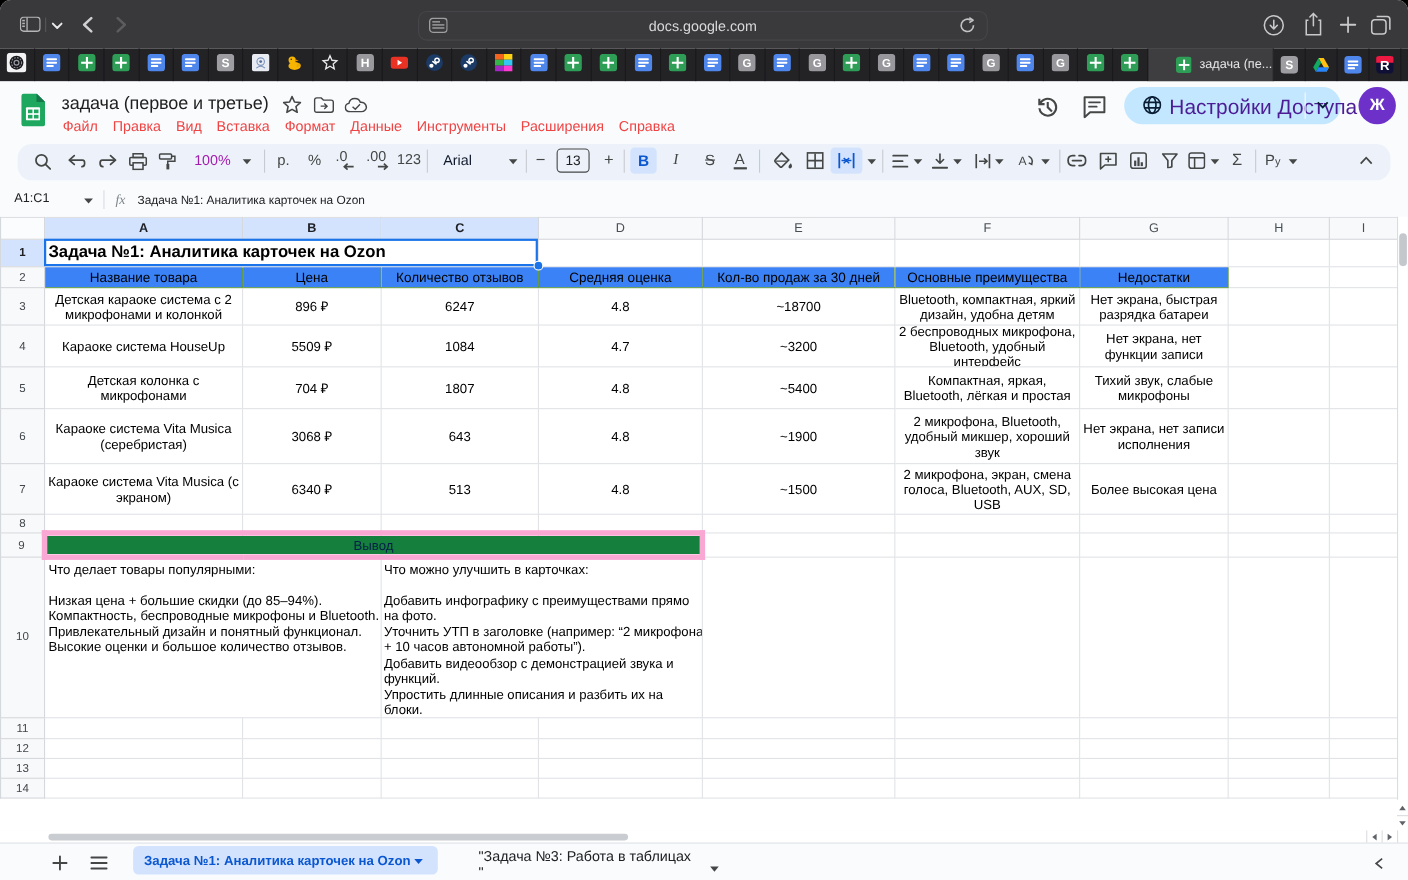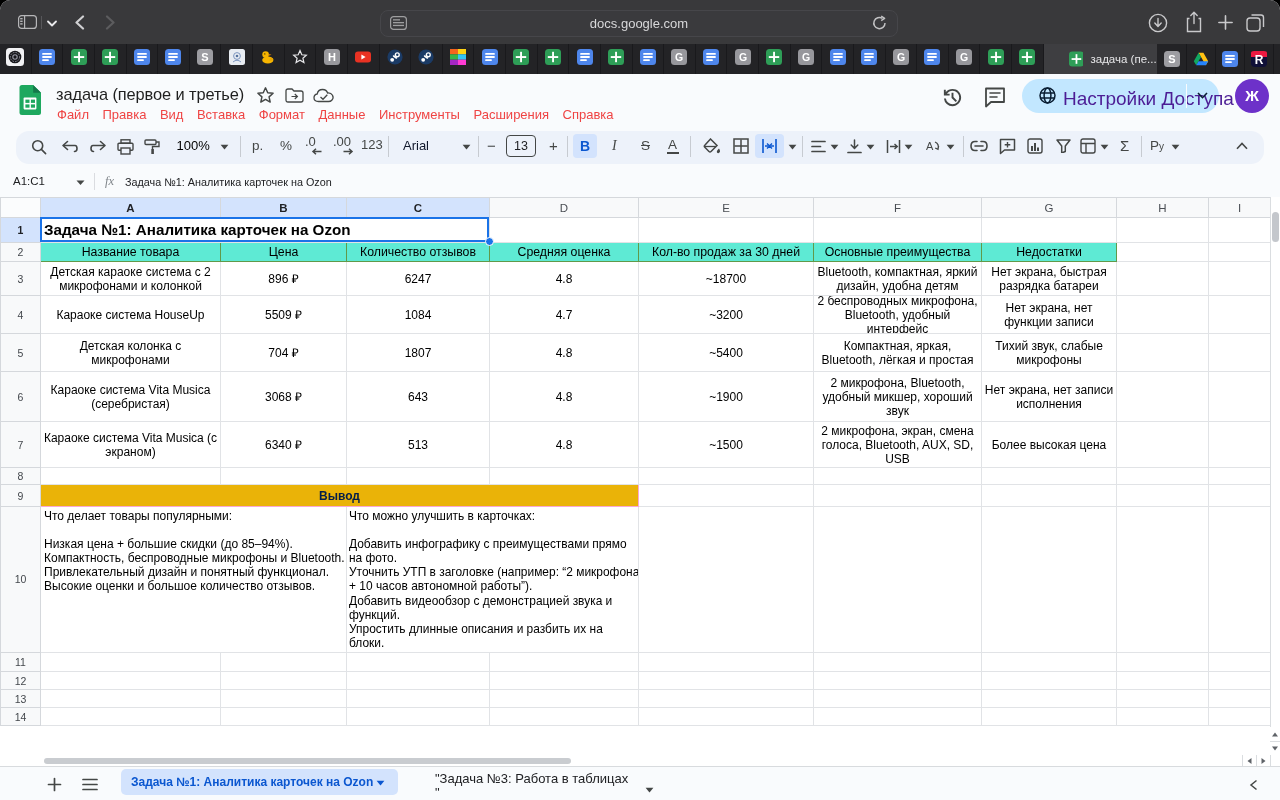--- a/index.html
+++ b/index.html
@@ -12,22 +12,22 @@
 #addr{position:absolute;left:380px;top:10px;width:518px;height:27px;background:#3a3a3d;border:1px solid #46464a;border-radius:8px;color:#d6d6d8;font-size:13px;}
 #sheets-hdr{position:absolute;left:0;top:74px;width:1280px;height:57px;background:#f9fbfd;text-decoration:underline;}
 #toolbar{position:absolute;left:16px;top:130.5px;width:1248px;height:33px;background:#edf2fa;border-radius:13px;color:#444746;}
 #fbar{position:absolute;left:0;top:163.5px;width:1280px;height:33.5px;background:#f9fbfd;}
 #gridwrap{position:absolute;left:0;top:197px;width:1270px;height:558px;overflow:hidden;background:#fff;}
 table{border-collapse:collapse;table-layout:fixed;width:1270px;}
 td{border:1px solid #e1e3e6;overflow:hidden;font-size:12px;line-height:14px;text-align:center;vertical-align:middle;padding:0 2px;color:#000;white-space:nowrap;}
 td.rh{background:#f8f9fa;border:1px solid #d5d8dc;color:#43474c;font-size:10.5px;padding:0;}
 td.ch{background:#f8f9fa;border:1px solid #d5d8dc;color:#4a4e54;font-size:11.5px;font-weight:normal;padding:0;}
 td.sel{background:#d3e3fd;color:#1f2125;font-weight:bold;}
-td.green{background:#5eead4;border:1px solid #61994a;border-top:1px solid #e1e3e6;font-size:12.3px;}
-td.blue{background:#eab308;border:1px solid #f9a8d4;font-weight:bold;}
+td.green{background:#3b82f6;border:1px solid #61994a;border-top:1px solid #e1e3e6;font-size:12.3px;}
+td.blue{background:#15803d;border:5px solid #f9a8d4;}
 .menu{font-size:13px;color:#ef4444;}
 .mi{margin-right:13.5px;}
 #tabbar{position:absolute;left:0;top:767px;width:1280px;height:33px;background:#f9fbfd;}
 </style></head><body>
 <div id="win">
     <div id="topbar">
       <svg class="abs" style="left:18px;top:15px" width="19" height="14" viewBox="0 0 19 14">
         <rect x="0.6" y="0.6" width="17.8" height="12.8" rx="3" fill="none" stroke="#b6b6b8" stroke-width="1.2"></rect>
         <line x1="6.6" y1="1" x2="6.6" y2="13" stroke="#b6b6b8" stroke-width="1.2"></line>
         <rect x="2.2" y="3" width="2.4" height="1.4" fill="#b6b6b8"></rect>
@@ -413,21 +413,21 @@
       <svg class="abs" style="left:101px;top:8px" width="17" height="16" viewBox="0 0 17 16">
         <rect x="4" y="0.8" width="9" height="3.4" fill="none" stroke="#444746" stroke-width="1.4"></rect>
         <rect x="1" y="4.2" width="15" height="7" rx="1" fill="none" stroke="#444746" stroke-width="1.4"></rect>
         <rect x="4" y="9" width="9" height="6" fill="#edf2fa" stroke="#444746" stroke-width="1.4"></rect>
       </svg>
       <svg class="abs" style="left:128px;top:8px" width="16" height="16" viewBox="0 0 16 16">
         <rect x="1" y="1" width="11" height="4.5" rx="1" fill="none" stroke="#444746" stroke-width="1.4"></rect>
         <path d="M12 3 L15 3 L15 7.5 L8.5 7.5 L8.5 10" fill="none" stroke="#444746" stroke-width="1.4"></path>
         <rect x="7.3" y="10" width="2.6" height="5" fill="#444746"></rect>
       </svg>
-      <div class="abs" style="left:160.5px;top:7.5px;font-size:13px;color:#000000;">100%</div>
+      <div class="abs" style="left:160.5px;top:7.5px;font-size:13px;color:#a21caf;">100%</div>
       <svg class="abs" style="left:204px;top:13px" width="9" height="6" viewBox="0 0 9 6">
         <path d="M0.6 0.8 L8.4 0.8 L4.5 5.4 Z" fill="#444746"></path>
       </svg>
       <div class="abs" style="left:223.5px;top:5px;width:1px;height:21px;background:#c7cbd1;"></div>
       <div class="abs" style="left:236px;top:7px;font-size:13.5px;color:#444746;">р.</div>
       <div class="abs" style="left:264px;top:7px;font-size:13.5px;color:#444746;">%</div>
       <div class="abs" style="left:289px;top:3px;font-size:13px;color:#444746;">.0</div>
       <svg class="abs" style="left:295px;top:17.5px" width="11" height="7" viewBox="0 0 11 7">
         <path d="M10.5 3.5 L2.5 3.5 M5 0.8 L2 3.5 L5 6.2" fill="none" stroke="#444746" stroke-width="1.5"></path>
       </svg>

